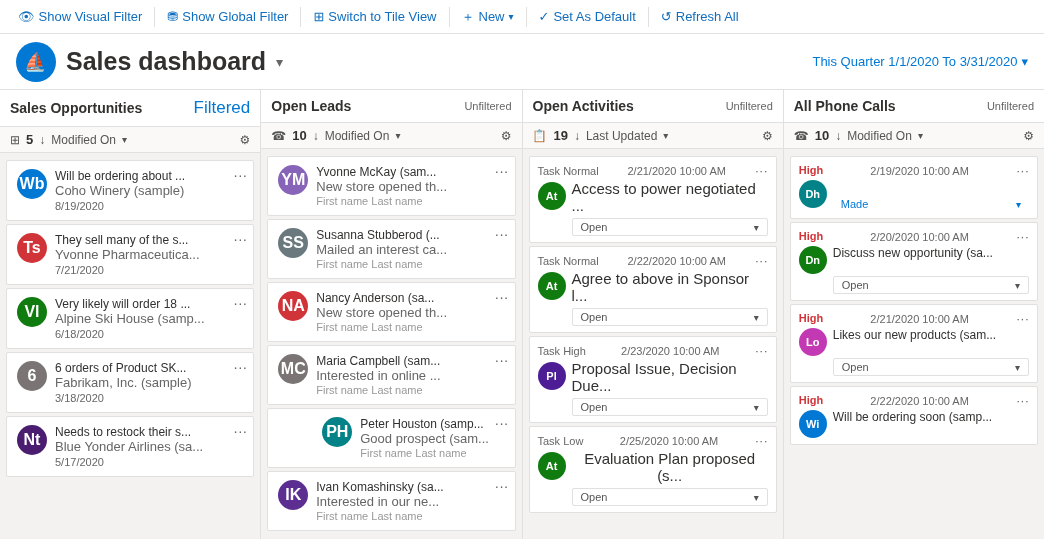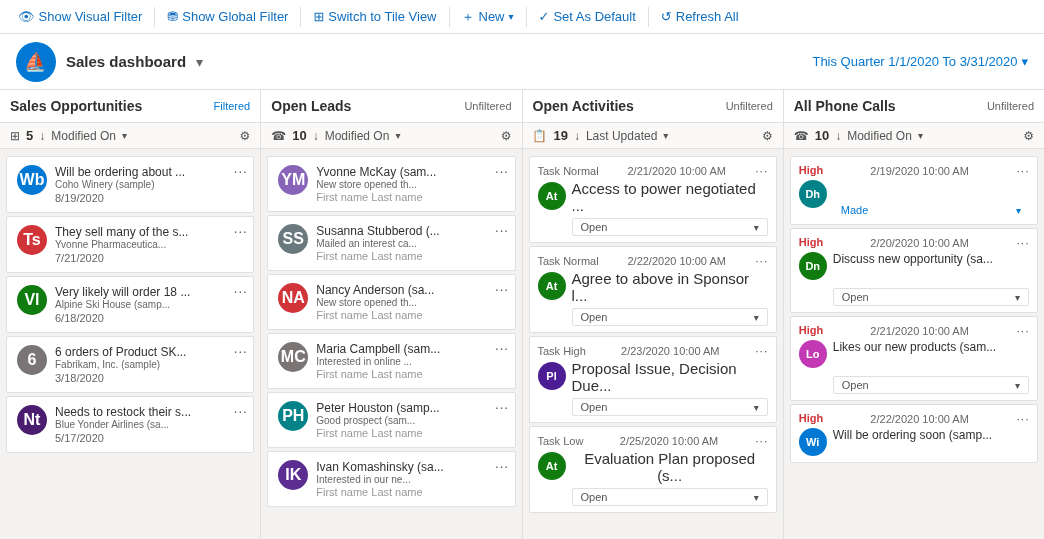--- a/index.html
+++ b/index.html
@@ -23,21 +23,21 @@
       display: flex; align-items: center; justify-content: space-between;
       height: 56px; background: #fff; border-bottom: 1px solid #e0e0e0;
       padding: 0 16px;
     }
     .header-left { display: flex; align-items: center; gap: 10px; }
     .header-logo {
       width: 40px; height: 40px; border-radius: 50%; background: #0078d4;
       display: flex; align-items: center; justify-content: center;
       color: white; font-size: 18px; font-weight: bold;
     }
-    .header-title { font-size: 15px; font-weight: 600; color: #323130; }
+    .header-title { font-size: 25px; font-weight: 600; color: #323130; }
     .header-chevron { color: #666; font-size: 14px; cursor: pointer; }
     .header-right { font-size: 13px; color: #0078d4; cursor: pointer; display: flex; align-items: center; gap: 4px; }
 
     
     .main { display: flex; height: calc(539px - 34px - 56px); overflow: hidden; }
 
     
     .column {
       flex: 1; min-width: 0; border-right: 1px solid #e0e0e0;
       background: #f3f2f1; display: flex; flex-direction: column; overflow: hidden;
@@ -64,21 +64,21 @@
       cursor: pointer;
     }
     .card-inner { display: flex; align-items: flex-start; gap: 8px; }
     .avatar {
       width: 30px; height: 30px; border-radius: 50%;
       display: flex; align-items: center; justify-content: center;
       color: white; font-size: 16px; font-weight: 600; flex-shrink: 0;
     }
     .card-content { flex: 1; min-width: 0; }
     .card-title { font-size: 12px; font-weight: 500; color: #323130; white-space: nowrap; overflow: hidden; text-overflow: ellipsis; }
-    .card-sub { font-size: 10px; color: #666; white-space: nowrap; overflow: hidden; text-overflow: ellipsis; }
+    .card-sub { font-size: 13px; color: #666; white-space: nowrap; overflow: hidden; text-overflow: ellipsis; }
     .card-date { font-size: 11px; color: #666; margin-top: 2px; }
     .card-meta { font-size: 11px; color: #999; margin-top: 1px; }
     .card-ellipsis { position: absolute; top: 6px; right: 6px; color: #666; cursor: pointer; font-size: 14px; }
 
     
     .activity-card {
       background: #fff; margin: 3px 6px; padding: 6px 8px;
       border-radius: 2px; border: 1px solid #e0e0e0; cursor: pointer;
     }
     .activity-header { display: flex; align-items: center; justify-content: space-between; margin-bottom: 2px; }
@@ -105,30 +105,30 @@
     .phone-priority { font-size: 11px; font-weight: 600; margin-bottom: 2px; }
     .phone-body { display: flex; align-items: flex-start; gap: 6px; margin-top: 2px; }
     .phone-avatar {
       width: 28px; height: 28px; border-radius: 50%;
       display: flex; align-items: center; justify-content: center;
       color: white; font-size: 11px; font-weight: 600; flex-shrink: 0;
     }
     .phone-title { font-size: 12px; font-weight: 500; color: #323130; flex: 1; }
     .phone-status {
       border: 1px solid #e0e0e0; border-radius: 2px;
-      padding: 2px 8px; font-size: 11px; color: #555; margin-top: 22px;
+      padding: 2px 8px; font-size: 11px; color: #555; margin-top: 16px;
       display: flex; align-items: center; justify-content: space-between;
     }
     .phone-made { color: #0078d4; }
 
     
     .col-items::-webkit-scrollbar { width: 6px; }
     .col-items::-webkit-scrollbar-thumb { background: #c8c8c8; border-radius: 3px; }
 
-    .filtered-badge { font-size: 11px; color: #0078d4; font-weight: 500; }
+    .filtered-badge { font-size: 17px; color: #0078d4; font-weight: 500; }
     .unfiltered-badge { font-size: 11px; color: #666; }
     .count-num { font-size: 13px; font-weight: 600; color: #323130; }
   </style>
 </head>
 <body>
 
 <div class="toolbar">
   <button class="toolbar-btn">
     <span>👁</span>
     <span>Show Visual Filter</span>
@@ -313,21 +313,21 @@
             <div class="card-title">Maria Campbell (sam...</div>
             <div class="card-sub">Interested in online ...</div>
             <div class="card-meta">First name  Last name</div>
           </div>
         </div>
         <span class="card-ellipsis">···</span>
       </div>
 
       <div class="card">
         <div class="card-inner">
-          <div class="avatar" style="background:#038387;">PH</div>
+          <div class="avatar" style="background:#038387;margin-left:44px;">PH</div>
           <div class="card-content">
             <div class="card-title">Peter Houston (samp...</div>
             <div class="card-sub">Good prospect (sam...</div>
             <div class="card-meta">First name  Last name</div>
           </div>
         </div>
         <span class="card-ellipsis">···</span>
       </div>
 
       <div class="card">

